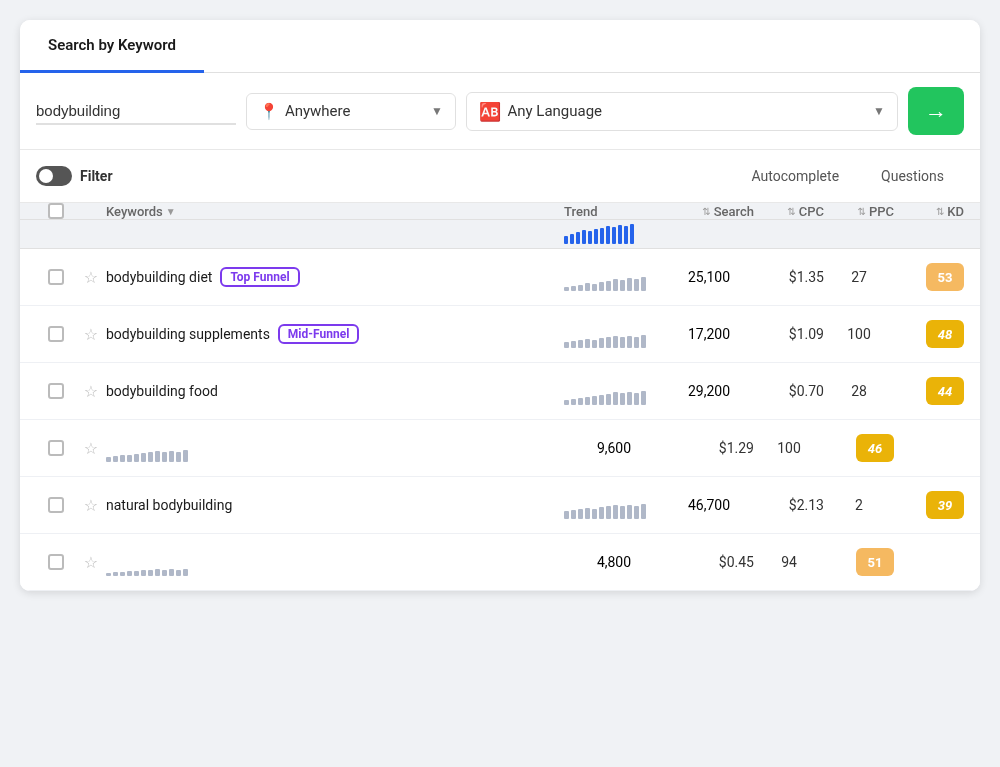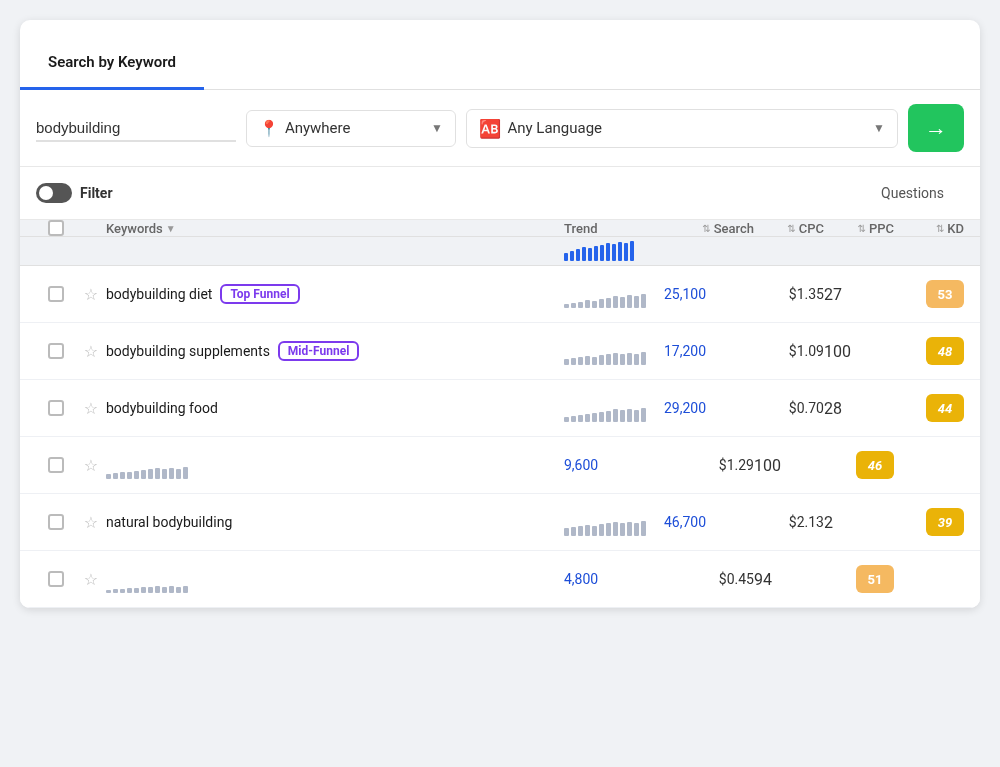--- a/index.html
+++ b/index.html
@@ -17,21 +17,20 @@
       border-radius: 10px;
       width: 980px;
       box-shadow: 0 2px 8px rgba(0,0,0,0.12);
       overflow: hidden;
     }
     
     .tabs-row {
       display: flex;
       background: #fff;
       border-bottom: 1px solid #e0e0e0;
-      margin-top: 17px;
     }
     .tab {
       padding: 16px 28px;
       font-size: 15px;
       font-weight: 500;
       cursor: pointer;
       color: #555;
       border-bottom: 3px solid transparent;
       margin-bottom: -1px;
     }
@@ -273,32 +272,32 @@
       align-items: flex-end;
       height: 28px;
     }
     .trend-bar {
       width: 5px;
       background: #b0b8c8;
       border-radius: 1px;
     }
     .search-cell {
       font-size: 14px;
-      color: #1d4ed8;
-      text-align: left;
+      color: #000000;
+      text-align: center;
     }
     .cpc-cell {
       font-size: 14px;
       color: #333;
       text-align: right;
     }
     .ppc-cell {
-      font-size: 16px;
+      font-size: 14px;
       color: #333;
-      text-align: left;
+      text-align: center;
     }
     .kd-cell {
       display: flex;
       justify-content: flex-end;
     }
     .kd-badge {
       width: 38px;
       height: 28px;
       border-radius: 6px;
       display: flex;
@@ -337,20 +336,21 @@
 
   <div class="filter-row">
     <div class="filter-toggle">
       <div class="toggle-track">
         <div class="toggle-thumb"></div>
       </div>
       <span class="filter-label">Filter</span>
     </div>
     <div class="spacer"></div>
     <div class="view-tabs">
+      <div class="view-tab">Autocomplete</div>
       <div class="view-tab">Questions</div>
     </div>
   </div>
 
   <div class="table-area">
 
     <div class="table-header">
       <div class="col-label checkbox-cell">
         <div class="cb"></div>
       </div>

